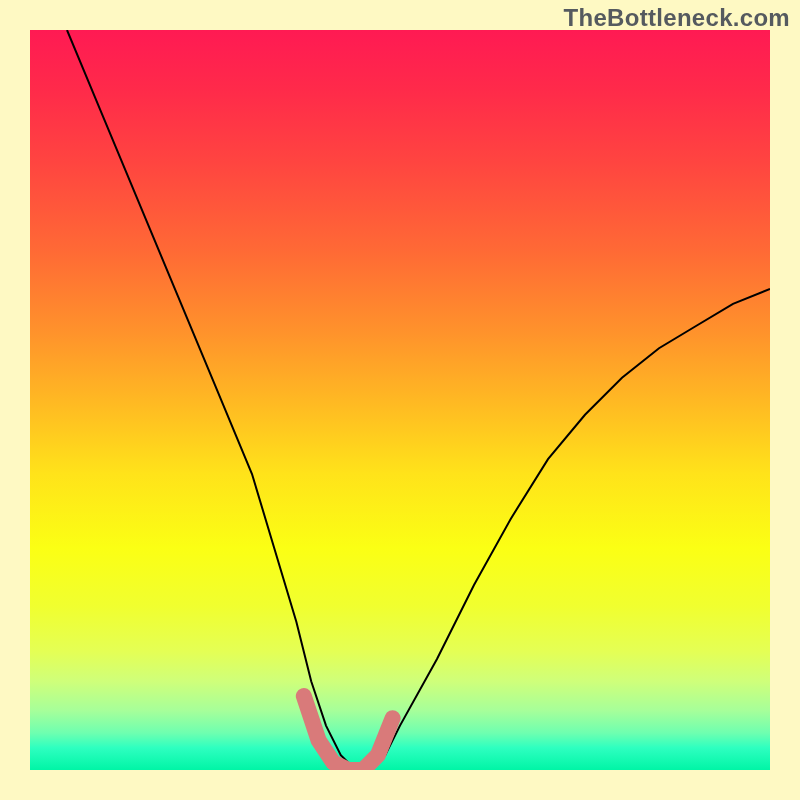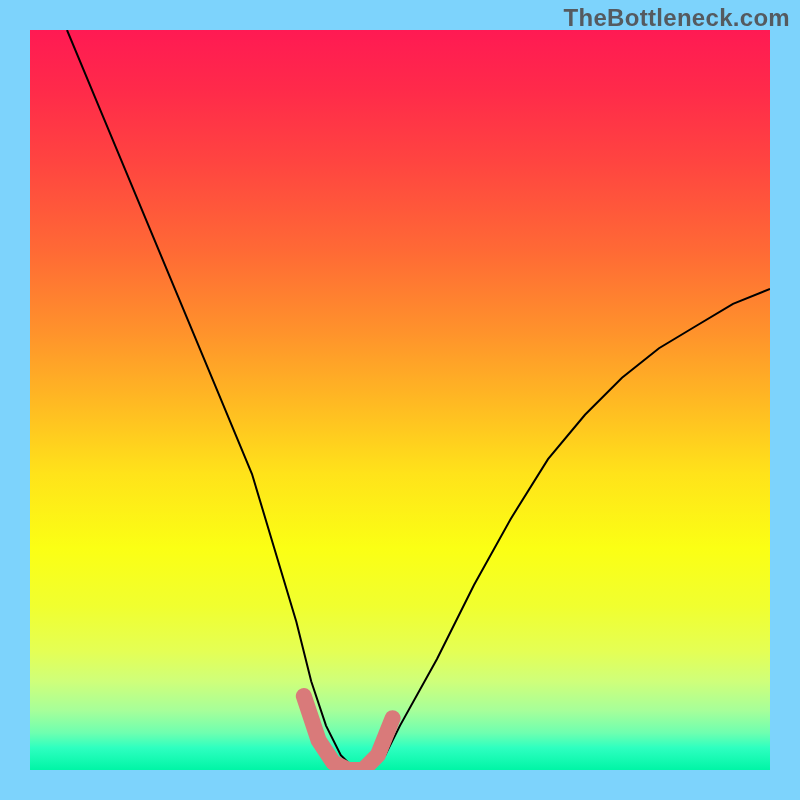--- a/index.html
+++ b/index.html
@@ -8,21 +8,21 @@
     width: 800px;
     height: 800px;
     overflow: hidden;
     background: #000;
     font-family: Arial, Helvetica, sans-serif;
   }
   .frame {
     position: relative;
     width: 800px;
     height: 800px;
-    background: #7dd3fc;
+    background: #fef9c3;
   }
   .watermark {
     position: absolute;
     top: 4px;
     right: 10px;
     color: #555a5f;
     font-size: 24px;
     font-weight: 600;
     letter-spacing: 0.3px;
     user-select: none;

